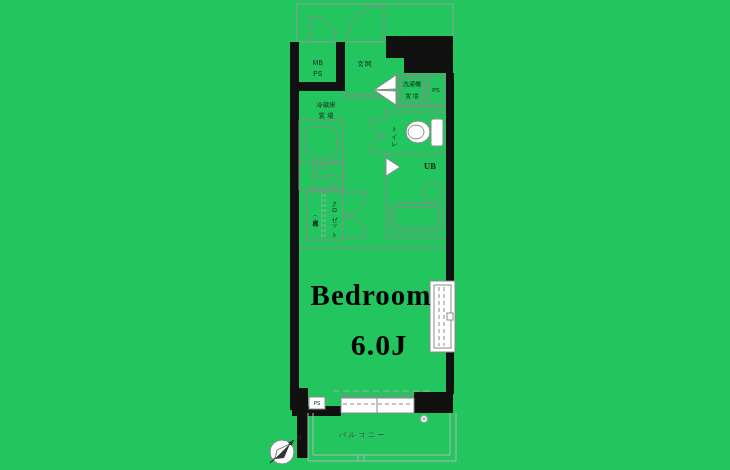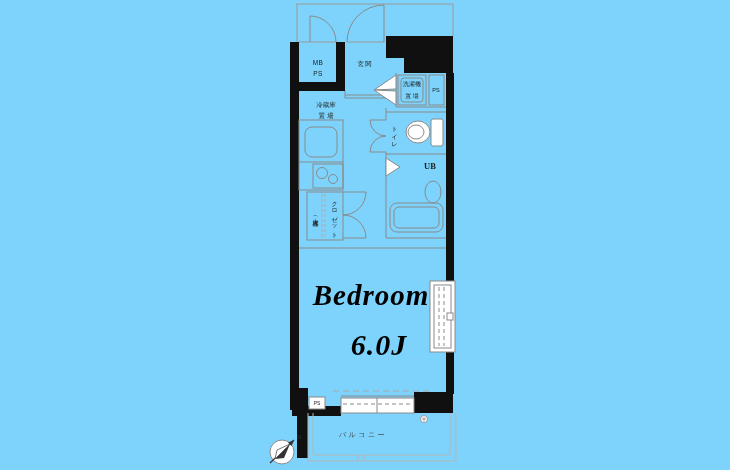--- a/index.html
+++ b/index.html
@@ -1,22 +1,22 @@
 <!DOCTYPE html>
 <html><head>
 <meta charset="utf-8">
 <style>
   html,body{margin:0;padding:0;background:#ffffff;}
-  .stage{position:relative;width:730px;height:470px;background:#7dd3fc;overflow:hidden;
+  .stage{position:relative;width:730px;height:470px;background:#22c55e;overflow:hidden;
          font-family:"Liberation Sans","DejaVu Sans",sans-serif;}
   .stage svg{position:absolute;left:0;top:0;}
   .lbl{position:absolute;color:#1c1c1c;transform:translate(-50%,-50%);
        white-space:nowrap;text-align:center;line-height:11px;}
   .v{writing-mode:vertical-rl;text-orientation:upright;line-height:7px;letter-spacing:1px;}
-  .serif-b{font-family:"Liberation Serif","DejaVu Serif",serif;font-weight:bold;font-style:italic;color:#000;}
+  .serif-b{font-family:"Liberation Serif","DejaVu Serif",serif;font-weight:bold;color:#000;}
 </style>
 </head>
 <body>
 
 <div class="stage">
 
   <svg width="730" height="470" viewBox="0 0 730 470">
 
     <g stroke="#9a9a9a" stroke-width="1" fill="none">
       <line x1="296" y1="4" x2="453" y2="4"></line>

